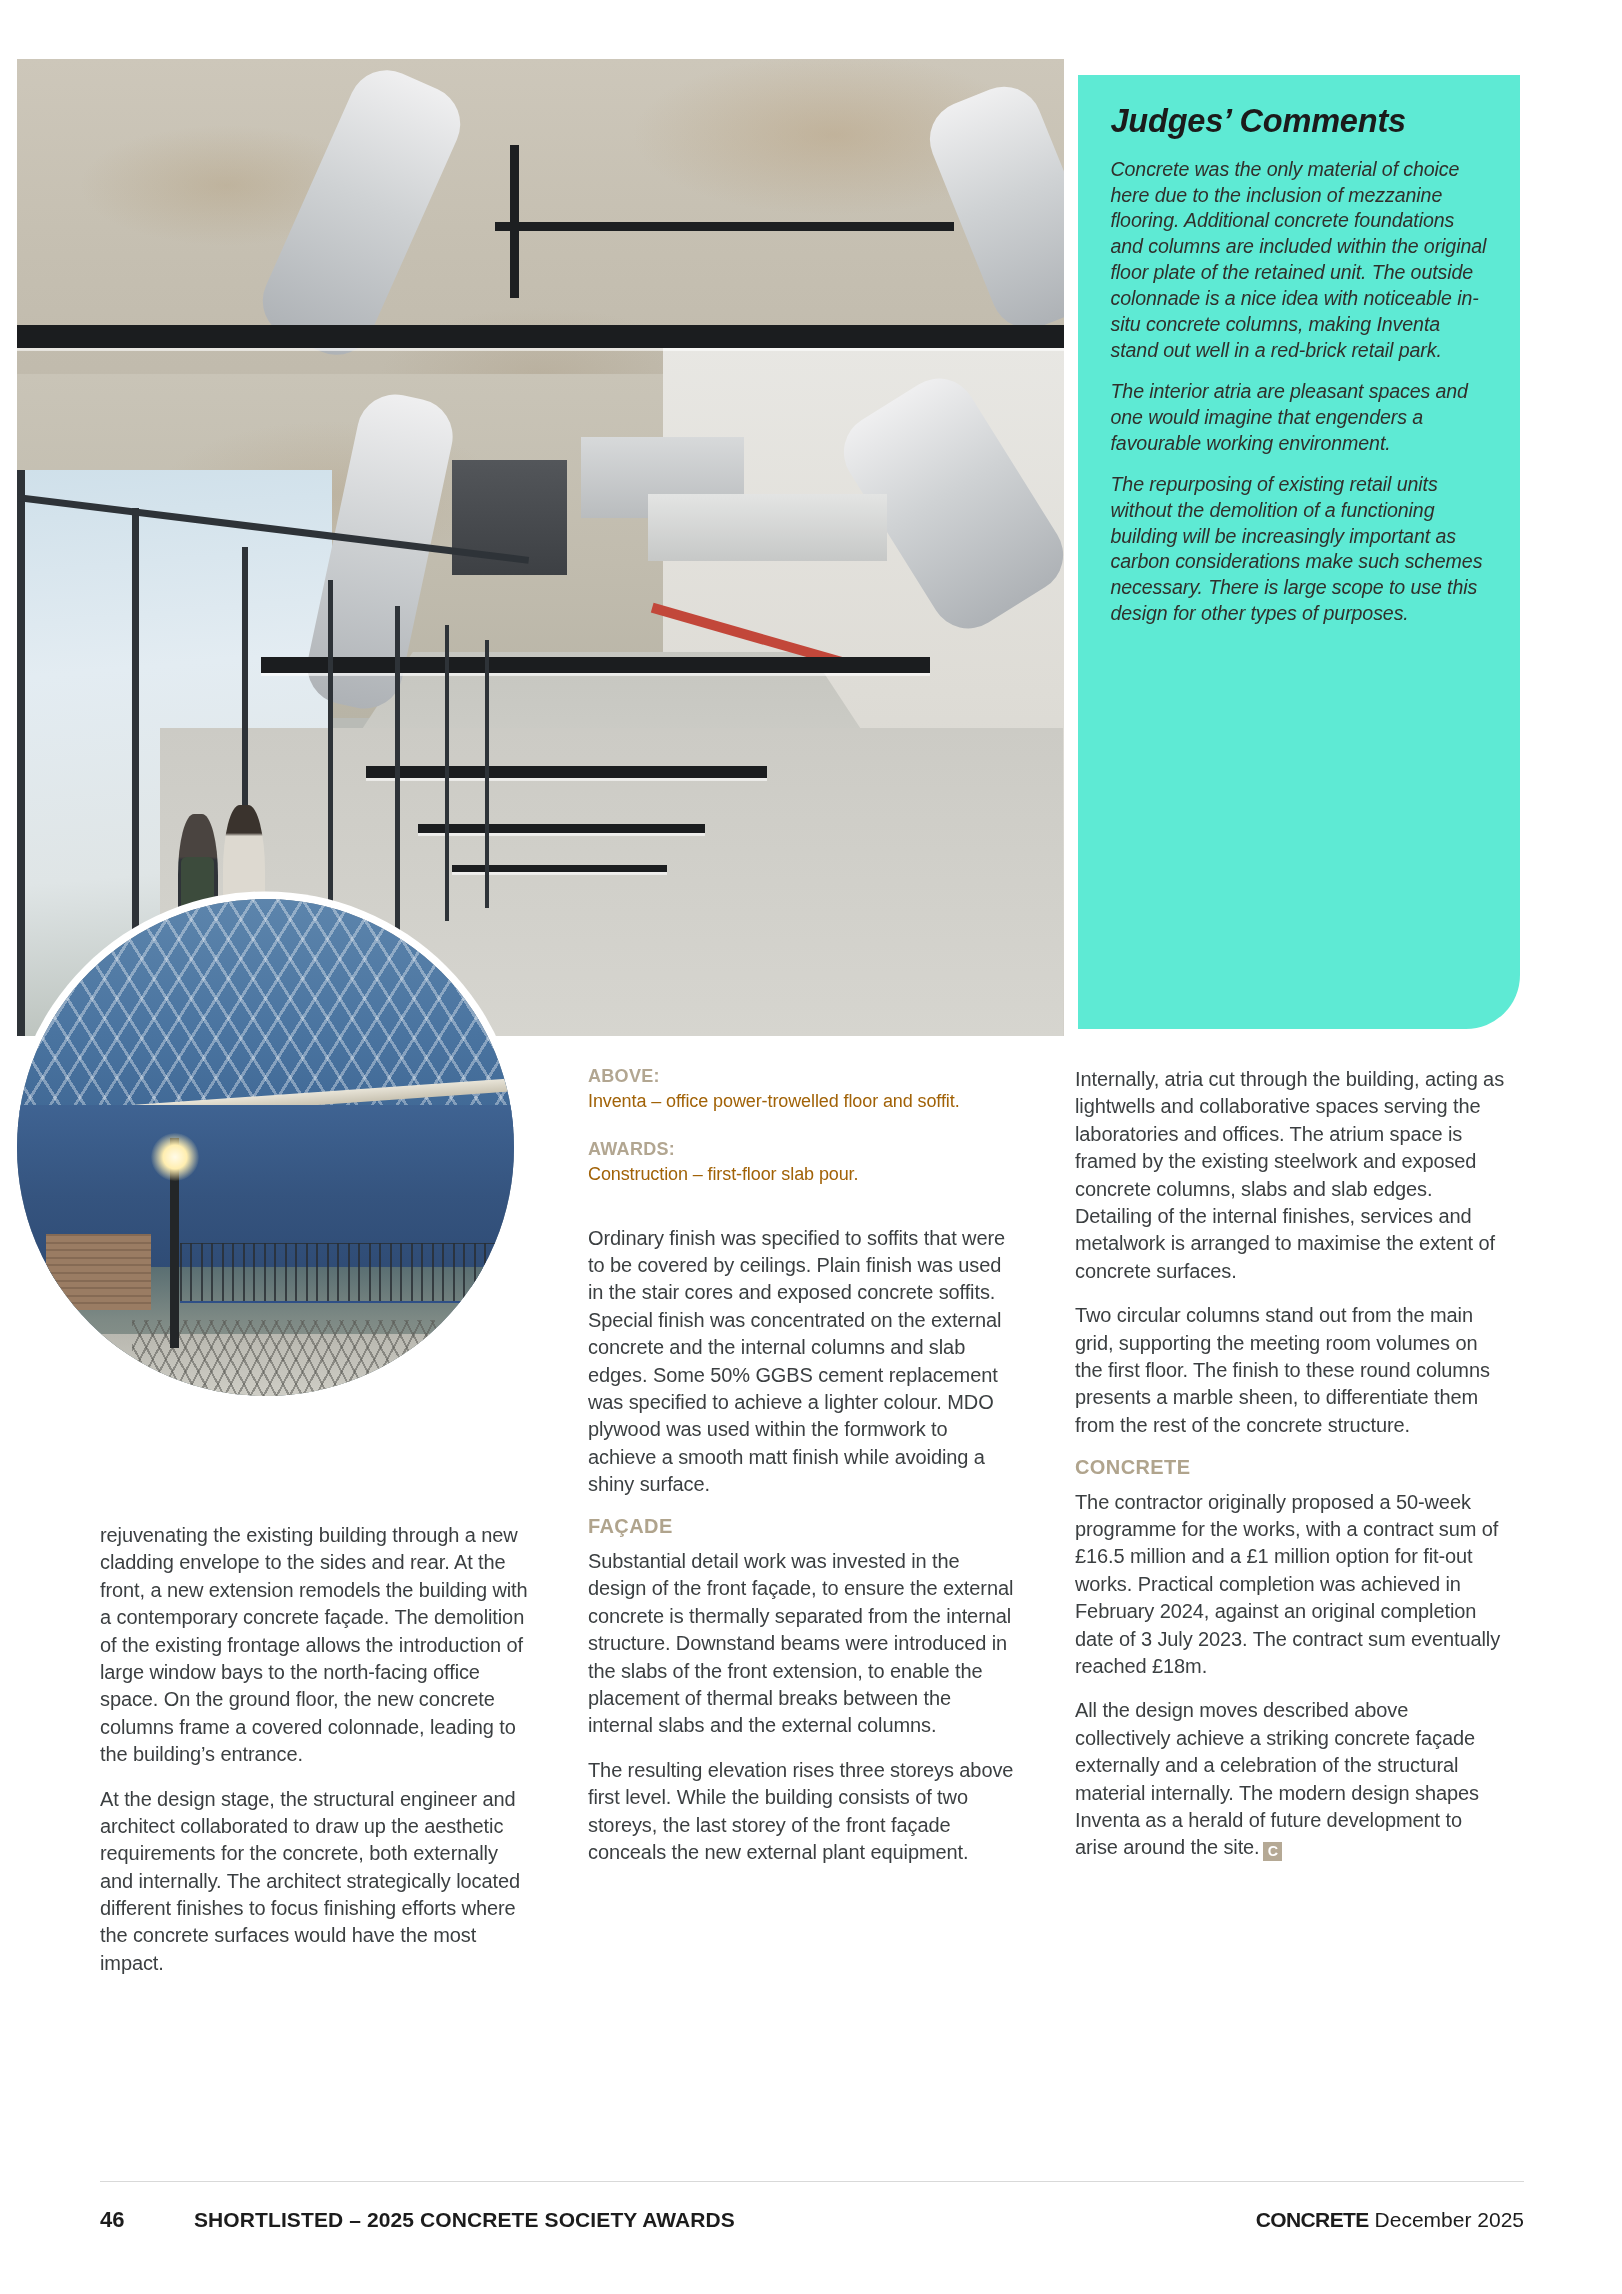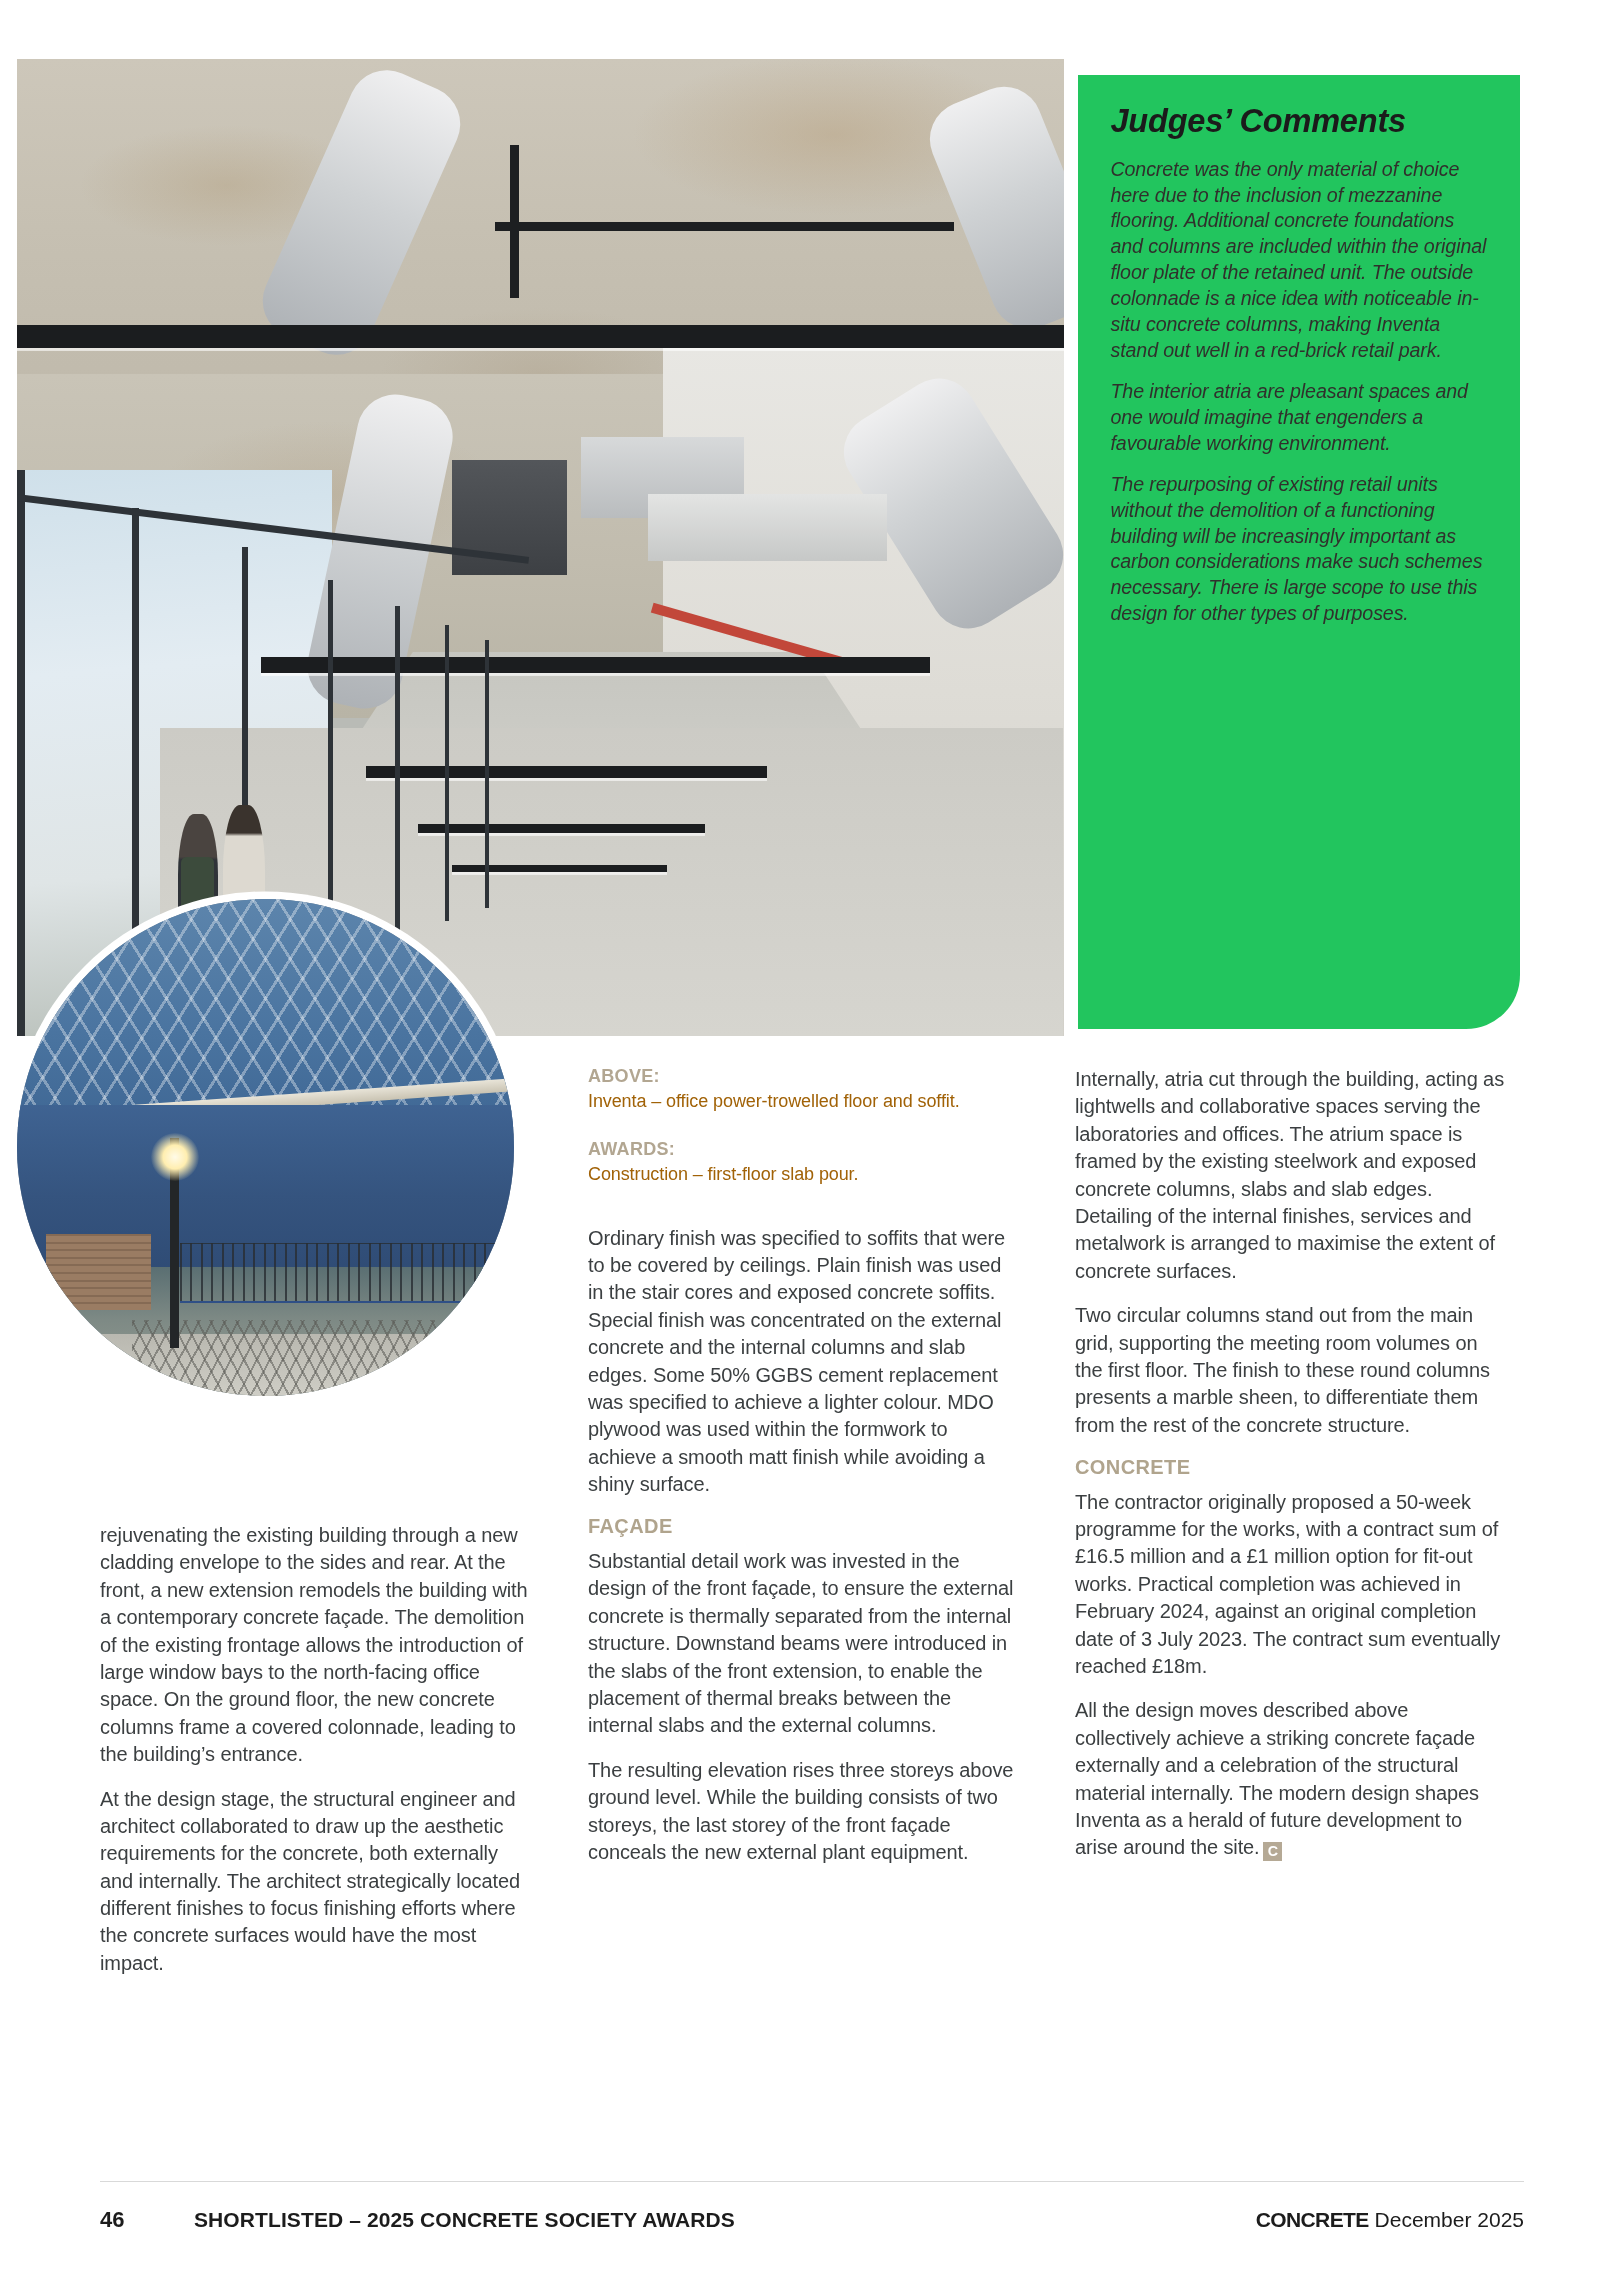--- a/index.html
+++ b/index.html
@@ -158,21 +158,21 @@
     background: repeating-linear-gradient(0deg,#9a7c63 0 5.7px,#856a54 5.7px 7.6px);
   }
 
   
   .judges-panel {
     position: absolute;
     left: 1078px;
     top: 75px;
     width: 442px;
     height: 954px;
-    background: #22c55e;
+    background: #5eead4;
     border-bottom-right-radius: 54px;
     box-sizing: border-box;
     padding: 29px 31px 19px 32.5px;
   }
   .judges-title {
     font-size: 32.5px;
     font-weight: bold;
     font-style: italic;
     color: #1b1b1b;
     letter-spacing: -0.2px;
@@ -375,21 +375,21 @@
     <div class="cap-gap"></div>
     <p class="cap-label">AWARDS:</p>
     <p class="cap-text">Construction – first-floor slab pour.</p>
   </div>
 
   <p class="body-p">Ordinary finish was specified to soffits that were to be covered by ceilings. Plain finish was used in the stair cores and exposed concrete soffits. Special finish was concentrated on the external concrete and the internal columns and slab edges. Some 50% GGBS cement replacement was specified to achieve a lighter colour. MDO plywood was used within the formwork to achieve a smooth matt finish while avoiding a shiny surface.</p>
 
   <h3 class="sec-head">FAÇADE</h3>
 
   <p class="body-p">Substantial detail work was invested in the design of the front façade, to ensure the external concrete is thermally separated from the internal structure. Downstand beams were introduced in the slabs of the front extension, to enable the placement of thermal breaks between the internal slabs and the external columns.</p>
-  <p class="body-p">The resulting elevation rises three storeys above ground level. While the building consists of two storeys, the last storey of the front façade conceals the new external plant equipment.</p>
+  <p class="body-p">The resulting elevation rises three storeys above first level. While the building consists of two storeys, the last storey of the front façade conceals the new external plant equipment.</p>
 </div>
 
 <div class="col col-right">
   <p class="body-p">Internally, atria cut through the building, acting as lightwells and collaborative spaces serving the laboratories and offices. The atrium space is framed by the existing steelwork and exposed concrete columns, slabs and slab edges. Detailing of the internal finishes, services and metalwork is arranged to maximise the extent of concrete surfaces.</p>
   <p class="body-p">Two circular columns stand out from the main grid, supporting the meeting room volumes on the first floor. The finish to these round columns presents a marble sheen, to differentiate them from the rest of the concrete structure.</p>
 
   <h3 class="sec-head">CONCRETE</h3>
 
   <p class="body-p">The contractor originally proposed a 50-week programme for the works, with a contract sum of £16.5 million and a £1 million option for fit-out works. Practical completion was achieved in February 2024, against an original completion date of 3 July 2023. The contract sum eventually reached £18m.</p>
   <p class="body-p"><span>All the design moves described above collectively achieve a striking concrete façade externally and a celebration of the structural material internally. The modern design shapes Inventa as a herald of future development to arise around the site.</span><span class="end-mark">C</span></p>

